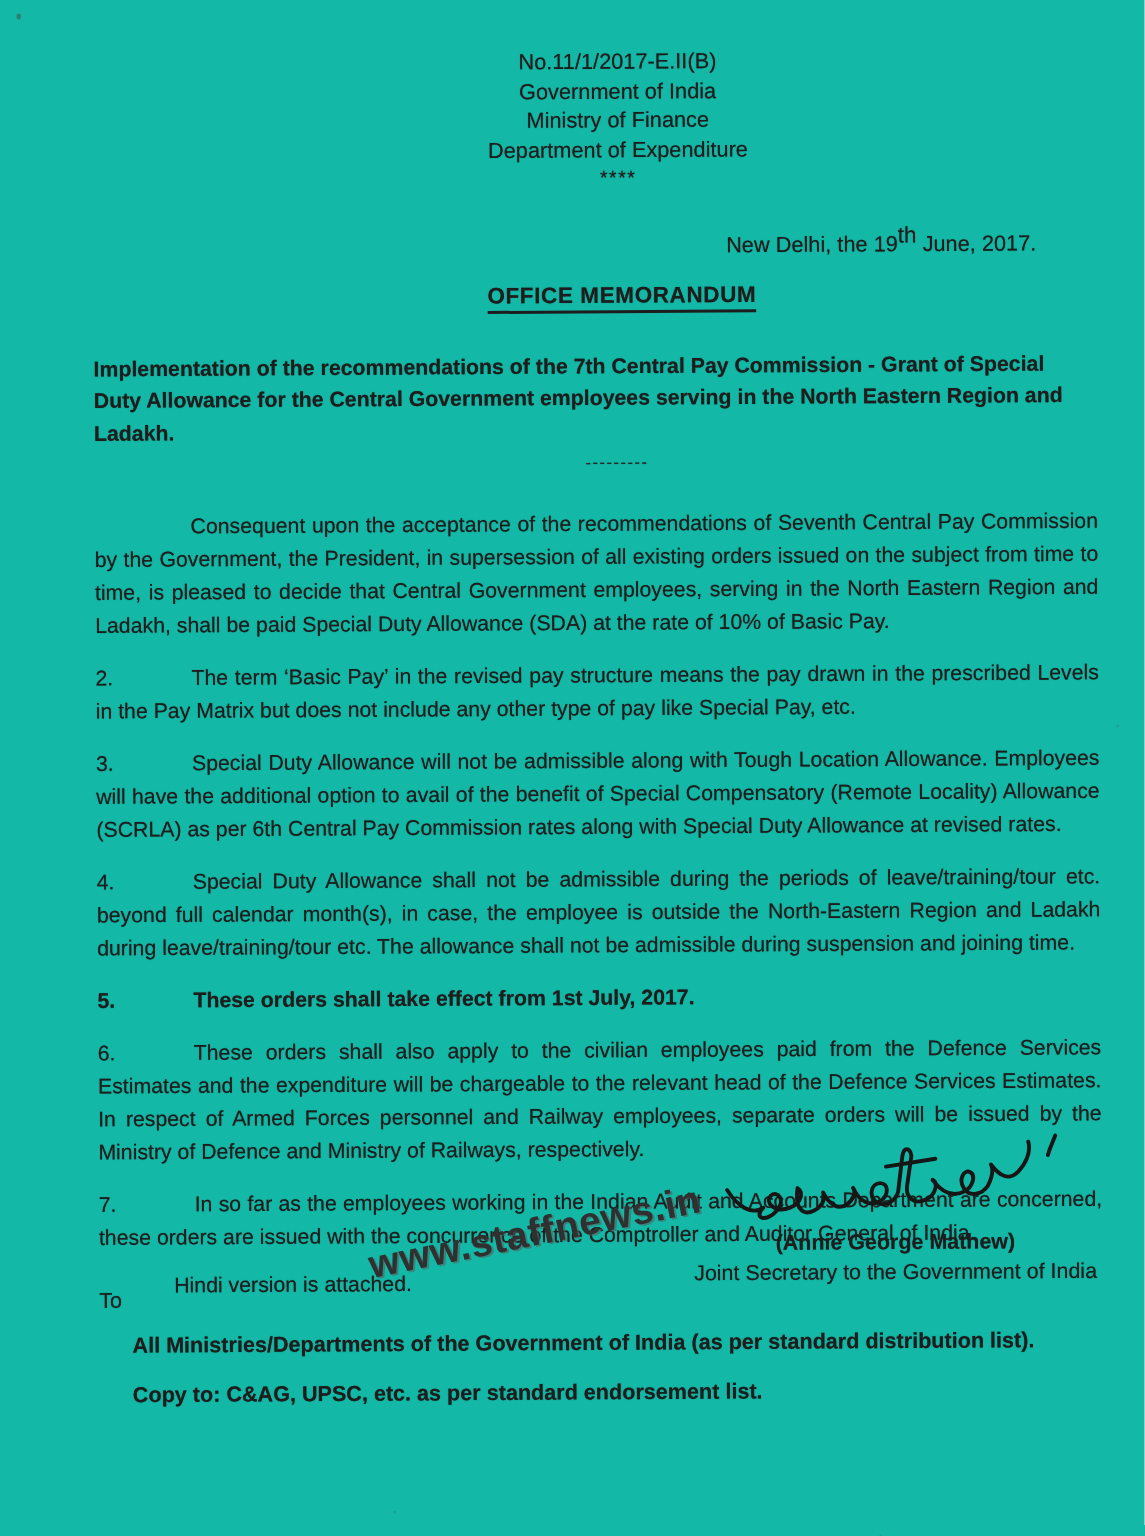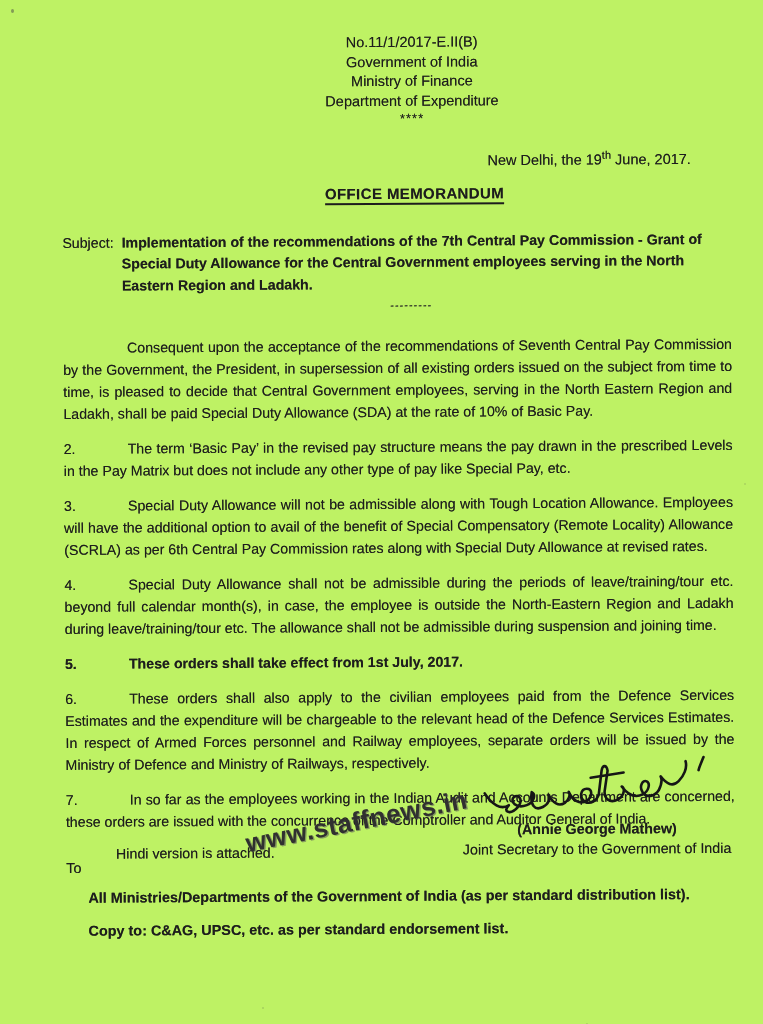--- a/index.html
+++ b/index.html
@@ -5,21 +5,21 @@
   html, body {
     margin: 0;
     padding: 0;
     background: #e8e8e8;
   }
   .page {
     position: relative;
     width: 763px;
     height: 1024px;
     margin: 0 auto;
-    background: #bef264;
+    background: #14b8a6;
     overflow: hidden;
     font-family: "Liberation Sans", sans-serif;
     color: #1d1d1d;
   }
   .page-inner {
     position: absolute;
     inset: 0;
     transform: rotate(-0.35deg);
     transform-origin: 50% 50%;
     padding: 33px 30px 0 64px;
@@ -40,21 +40,21 @@
     letter-spacing: 1px;
     line-height: 14px;
     margin-top: 1px;
   }
   .dateline {
     text-align: right;
     padding-right: 40px;
     margin-top: 24px;
     font-size: 14.5px;
   }
-  .dateline sup { font-size: 11px; }
+  .dateline sup { font-size: 15px; }
   .memo-title-wrap {
     text-align: center;
     transform: translateX(18px);
     margin-top: 16px;
   }
   .memo-title {
     display: inline-block;
     font-size: 15px;
     font-weight: bold;
     letter-spacing: 0.4px;
@@ -182,21 +182,20 @@
     </div>
     <div class="stars">****</div>
 
     <div class="dateline"><span>New Delhi, the 19</span><sup>th</sup><span> June, 2017.</span></div>
 
     <div class="memo-title-wrap">
       <span class="memo-title">OFFICE MEMORANDUM</span>
     </div>
 
     <div class="subject">
-      <span class="subject-label">Subject:</span>
       <span class="subject-text">Implementation of the recommendations of the 7th Central Pay Commission - Grant of Special Duty Allowance for the Central Government employees serving in the North Eastern Region and Ladakh.</span>
     </div>
     <div class="subject-sep">---------</div>
 
     <div class="body-text">
       <p class="para"><span class="num"></span><span>Consequent upon the acceptance of the recommendations of Seventh Central Pay Commission by the Government, the President, in supersession of all existing orders issued on the subject from time to time, is pleased to decide that Central Government employees, serving in the North Eastern Region and Ladakh, shall be paid Special Duty Allowance (SDA) at the rate of 10% of Basic Pay.</span></p>
       <p class="para"><span class="num">2.</span><span>The term ‘Basic Pay’ in the revised pay structure means the pay drawn in the prescribed Levels in the Pay Matrix but does not include any other type of pay like Special Pay, etc.</span></p>
       <p class="para"><span class="num">3.</span><span>Special Duty Allowance will not be admissible along with Tough Location Allowance. Employees will have the additional option to avail of the benefit of Special Compensatory (Remote Locality) Allowance (SCRLA) as per 6th Central Pay Commission rates along with Special Duty Allowance at revised rates.</span></p>
       <p class="para"><span class="num">4.</span><span>Special Duty Allowance shall not be admissible during the periods of leave/training/tour etc. beyond full calendar month(s), in case, the employee is outside the North-Eastern Region and Ladakh during leave/training/tour etc. The allowance shall not be admissible during suspension and joining time.</span></p>
       <p class="para bold"><span class="num">5.</span><span>These orders shall take effect from 1st July, 2017.</span></p>

